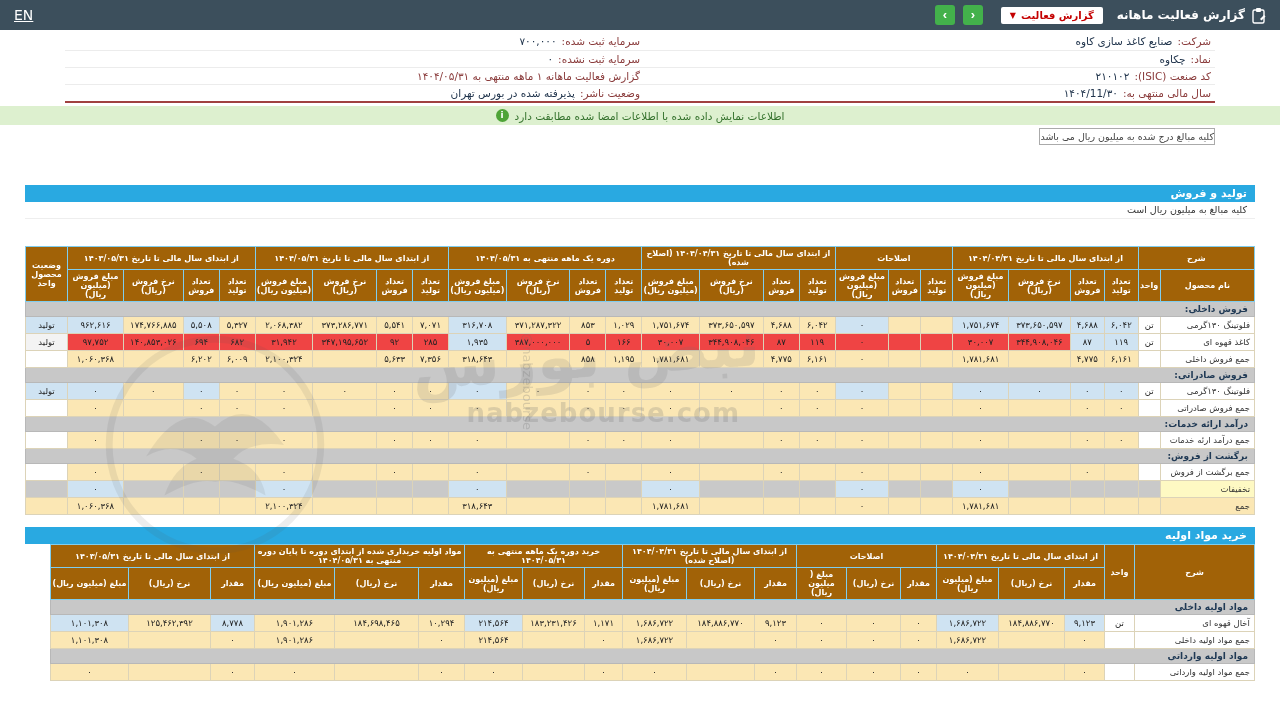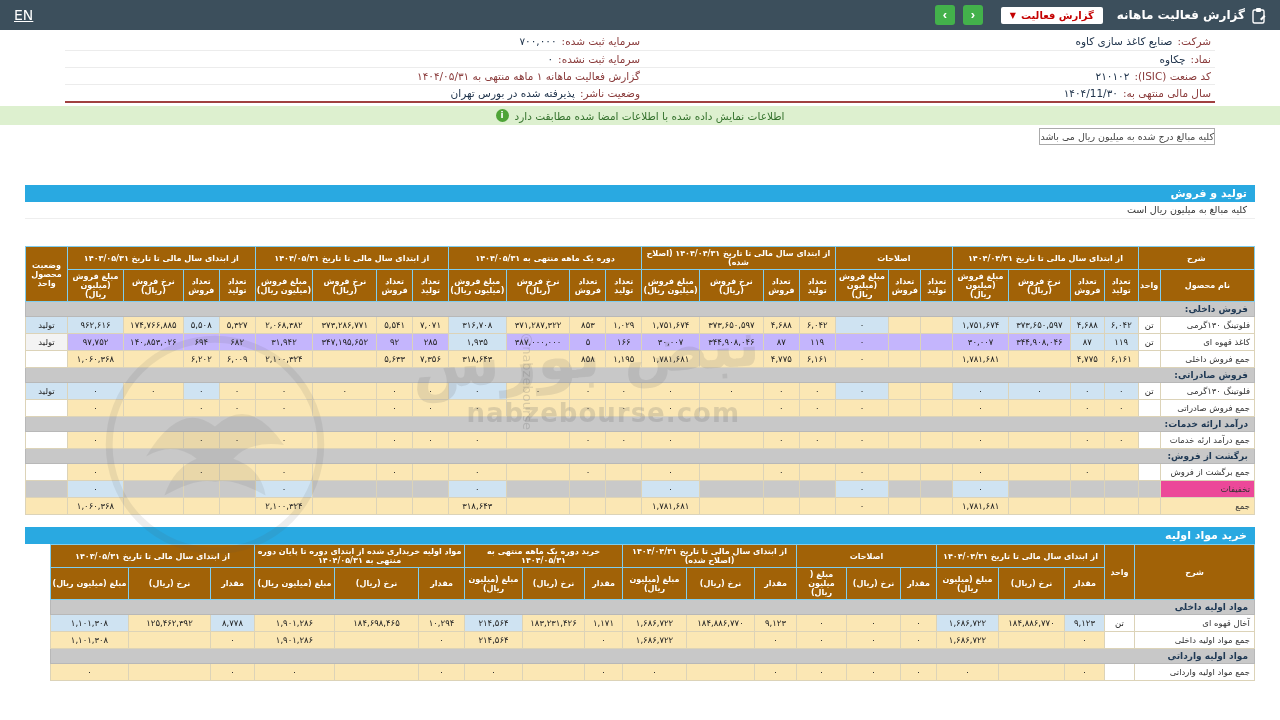--- a/index.html
+++ b/index.html
@@ -50,28 +50,28 @@
   th { background:#a16207; color:#fff; border:1px solid #7fcdee; font-size:8px;
     font-weight:bold; padding:2px 1px; text-align:center; vertical-align:middle; }
   td { border:1px solid #dcd3b8; font-size:8.5px; color:#222; padding:3px 1px;
     text-align:center; vertical-align:middle; overflow:hidden; }
   td.lbl { text-align:right; padding-right:4px; color:#333; }
   tr.group td { background:#c8c8c8; color:#203a55; font-weight:bold; text-align:right;
     padding:2px 6px; border-color:#b8b8b8; font-size:9px; }
   tr.data td.v   { background:#fbe7b4; }
   tr.data td.lbl, tr.data td.unit { background:#fff; }
   tr.data td.st  { background:#cfe3f2; }
-  tr.data-alt td.v { background:#c4b5fd; }
+  tr.data-alt td.v { background:#ef4444; }
   tr.data-alt td.lbl, tr.data-alt td.unit { background:#fff; }
   tr.data-alt td.st { background:#f3f3f3; }
   tr.total td.v { background:#fbe7b4; }
   tr.total td.lbl, tr.total td.unit, tr.total td.st { background:#fff; }
   tr.grand td { background:#fbe7b4; }
   tr.disc td.v, tr.disc td.unit, tr.disc td.st { background:#c9c9c9; }
-  tr.disc td.lbl { background:#ec4899; }
+  tr.disc td.lbl { background:#fef9c3; }
   td.hl { background:#cfe3f2 !important; }
 
   
   .wm { position:absolute; pointer-events:none; z-index:5; color:#6f6f6f; }
   .wm-brand { top:318px; right:520px; font-size:64px; font-weight:bold; opacity:.16;
     transform:rotate(-4deg); }
   .wm-domain { top:398px; right:540px; font-size:26px; opacity:.22; letter-spacing:1px;
     font-weight:bold; direction:ltr; }
   .wm-handle { top:430px; right:745px; font-size:13px; opacity:.25; direction:ltr;
     transform:rotate(90deg); transform-origin:right top; }

